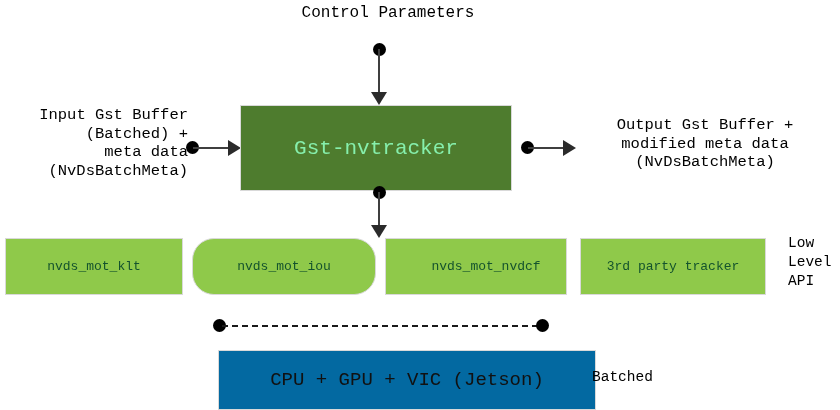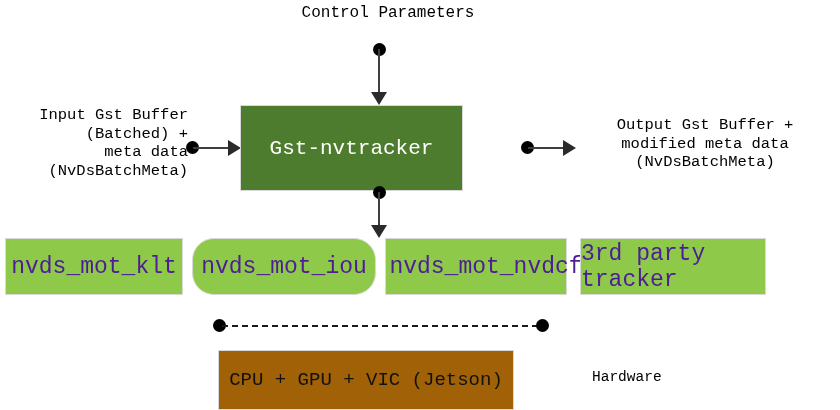--- a/index.html
+++ b/index.html
@@ -51,39 +51,39 @@
 
   
   .box {
     box-sizing: border-box;
     display: flex;
     align-items: center;
     justify-content: center;
     border: 1px solid #d9d9d9;
   }
   #gst-nvtracker-box {
-    left: 240px; top: 105px; width: 223px; height: 86px;
+    left: 240px; top: 105px; width: 272px; height: 86px;
     background: #4e7c2e;
-    color: #ffffff;
+    color: #86efac;
     font-size: 21px;
   }
   .ll-box {
     top: 238px; height: 57px;
     background: #8fc94a;
-    color: #4c1d95;
-    font-size: 23px;
+    color: #14532d;
+    font-size: 13px;
   }
   #ll-box-klt   { left: 5px;   width: 178px; }
   #ll-box-iou   { left: 192px; width: 184px; border-radius: 22px; }
   #ll-box-nvdcf { left: 385px; width: 182px; padding-left: 20px; }
   #ll-box-3rd   { left: 580px; width: 186px; }
 
   #hardware-box {
-    left: 218px; top: 350px; width: 296px; height: 60px;
-    background: #a16207;
+    left: 218px; top: 350px; width: 378px; height: 60px;
+    background: #0369a1;
     color: #111111;
     font-size: 19px;
   }
 
   
   .vline { width: 2px; background: #3f3f3f; }
   .hline { height: 2px; background: #3f3f3f; }
   .dot {
     width: 13px; height: 13px;
     border-radius: 50%;
@@ -159,26 +159,29 @@
   </div>
 
   <div class="abs box ll-box" id="ll-box-nvdcf">
     <span>nvds_mot_nvdcf</span>
   </div>
 
   <div class="abs box ll-box" id="ll-box-3rd">
     <span>3rd party tracker</span>
   </div>
 
+  <div class="abs label" id="low-level-api-label">Low
+Level
+API</div>
 
   <div class="abs dot" style="left:213px; top:319px;"></div>
 
   <div class="abs dashline" style="left:222px; top:325px; width:316px;"></div>
 
   <div class="abs dot" style="left:536px; top:319px;"></div>
 
   <div class="abs box" id="hardware-box">
     <span>CPU + GPU + VIC (Jetson)</span>
   </div>
 
-  <div class="abs label" id="hardware-label">Hardware</div>
+  <div class="abs label" id="hardware-label">Batched</div>
 
 </div>
 
 </body></html>

